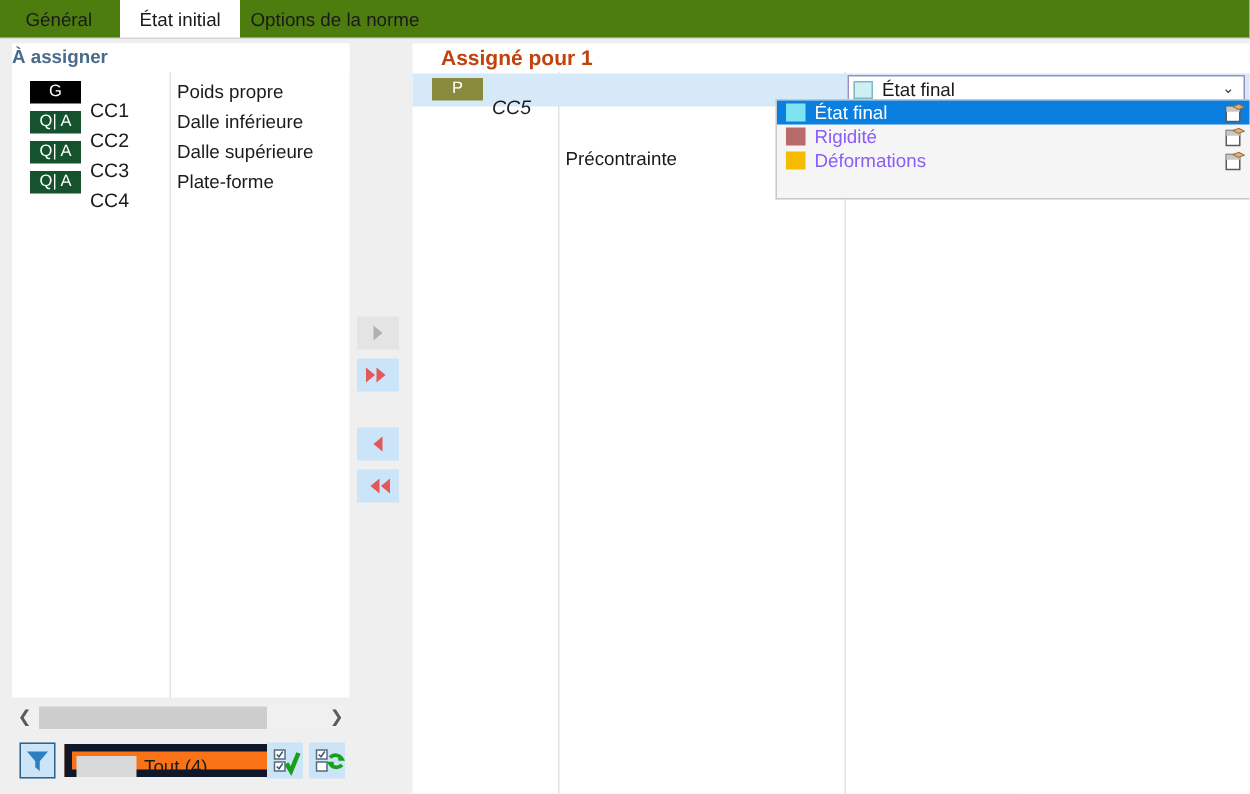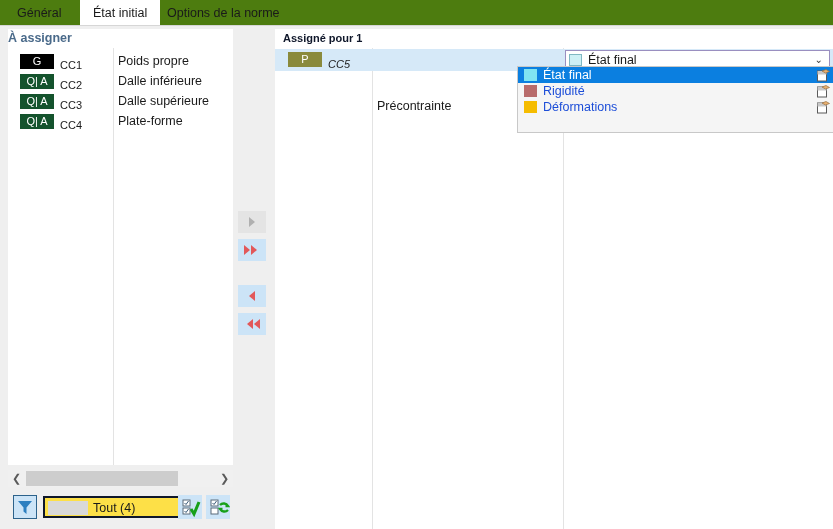--- a/index.html
+++ b/index.html
@@ -76,23 +76,23 @@
     line-height: 15px;
     text-align: center;
     font-size: 11px;
     color: #ffffff;
     box-sizing: border-box;
   }
   .badge.g  { background: #000000; }
   .badge.qa { background: #14532d; }
   .badge.p  { background: #8a8a3c; }
   .src-code {
-    position: absolute; left: 52px; top: 4px;
+    position: absolute; left: 52px; top: 12px;
     height: 19px; line-height: 19px;
-    font-size: 11px;
+    font-size: 13px;
     color: #1a1a1a;
   }
   .src-desc {
     position: absolute; left: 110px; top: 0;
     height: 19px; line-height: 19px;
     font-size: 12.5px;
     color: #1a1a1a;
     white-space: nowrap;
   }
 
@@ -131,22 +131,22 @@
     position: absolute; left: 5px; top: 2px;
     width: 24px; height: 24px;
     background: #cce4f7;
     border: 1px solid #2c628b;
     box-sizing: border-box;
     cursor: default;
   }
   #filter-combo {
     position: absolute; left: 35px; top: 3px;
     width: 154px; height: 22px;
-    background: #fde047;
-    border: 2px solid #0f172a;
+    background: #f97316;
+    border: 5px solid #0f172a;
     box-sizing: border-box;
     cursor: default;
   }
   #filter-swatch {
     position: absolute; left: 3px; top: 3px;
     width: 40px; height: 14px;
     background: #d9d9d9;
   }
   #filter-label {
     position: absolute; left: 48px; top: 0;
@@ -183,24 +183,24 @@
   #right-panel {
     position: absolute; left: 275px; top: 29px;
     width: 558px; height: 500px;
     background: #ffffff;
     box-sizing: border-box;
   }
   #right-header {
     position: absolute; left: 0; top: 0;
     width: 558px; height: 19px;
     line-height: 19px;
-    padding-left: 8px;
-    font-size: 11px;
+    padding-left: 19px;
+    font-size: 14px;
     font-weight: bold;
-    color: #0f172a;
+    color: #c2410c;
     box-sizing: border-box;
   }
   #right-div1 {
     position: absolute; left: 97px; top: 19px;
     width: 1px; height: 481px; background: #e3e3e3;
   }
   #right-div2 {
     position: absolute; left: 288px; top: 19px;
     width: 1px; height: 481px; background: #e3e3e3;
   }
@@ -261,21 +261,21 @@
   .dd-item.selected { background: #0b7fe0; }
   .dd-swatch {
     position: absolute; left: 6px; top: 2px;
     width: 13px; height: 12px;
     box-sizing: border-box;
   }
   .dd-label {
     position: absolute; left: 25px; top: 0;
     height: 16px; line-height: 16px;
     font-size: 12.5px;
-    color: #1d4ed8;
+    color: #8b5cf6;
     white-space: nowrap;
   }
   .dd-item.selected .dd-label { color: #ffffff; }
   .dd-icon {
     position: absolute; right: 3px; top: 1px;
     width: 14px; height: 14px;
   }
 </style>
 </head>
 <body>

